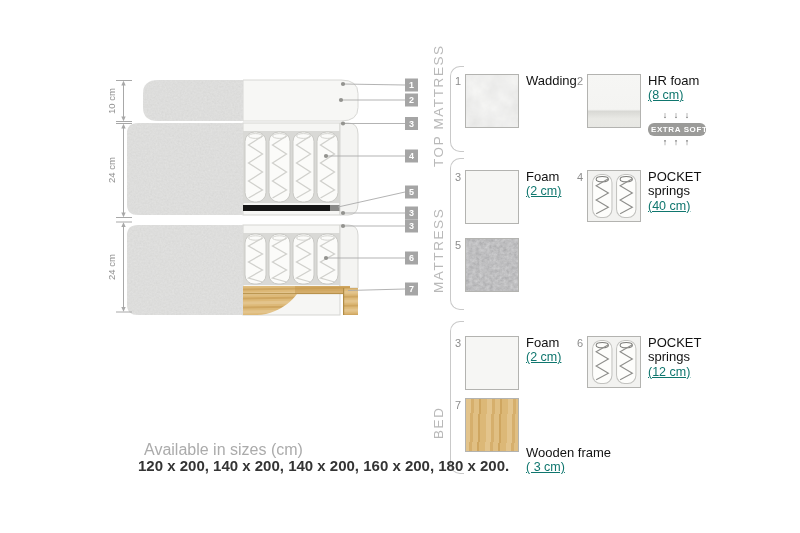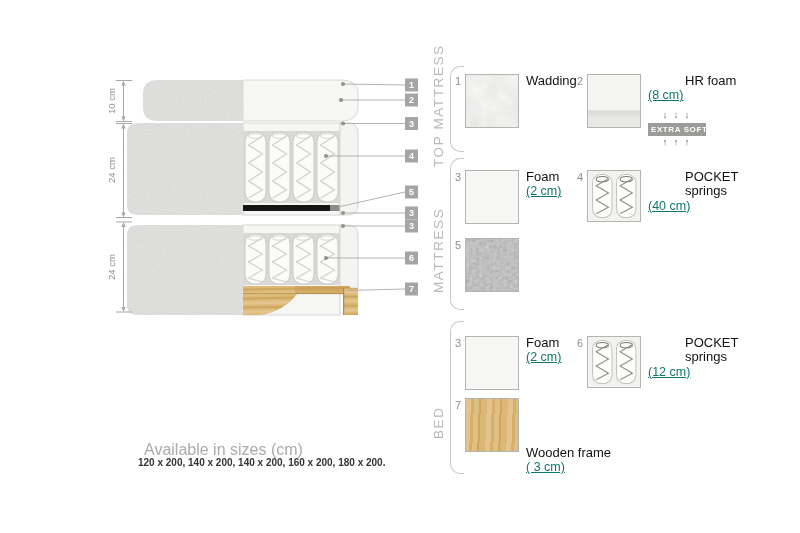--- a/index.html
+++ b/index.html
@@ -20,30 +20,30 @@
   .item .num{font-size:11px;color:#8d8d8d;margin-right:4px;margin-top:1px;min-width:7px;text-align:right;}
   .swatch{width:54px;height:54px;border:1.5px solid #b3b3b0;box-sizing:border-box;
     margin-right:7px;flex:0 0 auto;background:#f6f6f4;}
   .swatch svg{display:block;width:100%;height:100%;}
   .swatch.foam{background:linear-gradient(180deg,#f7f7f5 0%,#f5f5f3 70%,#dcdcd8 74%,#ececе8 82%,#eaeae6 100%);}
   .swatch.foam2{background:linear-gradient(180deg,#f6f6f4 0%,#f4f4f2 66%,#d9d9d5 70%,#e9e9e5 84%,#e7e7e3 100%);}
   .swatch.wood{background:repeating-linear-gradient(92deg,#e3c48c 0 5px,#d6af6c 5px 8px,#e0bf83 8px 13px,#cfa660 13px 15px,#dcb877 15px 21px);}
   .txt{display:flex;flex-direction:column;}
   .txt .nm{font-size:13px;font-weight:normal;color:#121212;line-height:1.1;width:60px;}
   .txt.wide .nm{width:130px;margin-top:48px;}
-  .txt.mid .nm{width:66px;margin-left:37px;}
+  .txt.mid .nm{width:66px;}
   .txt .sz{font-size:12.5px;color:#0f766e;line-height:1.25;white-space:nowrap;text-decoration:underline;}
   .soft{margin-top:7px;width:58px;text-align:center;}
   .soft .arr{font-size:9px;color:#4c4c4c;letter-spacing:2px;line-height:1.1;}
   .soft .badge{background:#9b9b99;color:#fff;font-size:8px;font-weight:bold;
-    letter-spacing:.6px;padding:2px 3px;margin:2px 0;white-space:nowrap;}
+    letter-spacing:.6px;padding:2px 3px;margin:2px 0;white-space:nowrap;border-radius:6px;}
 
   
   .sizes-title{position:absolute;left:144px;top:441px;font-size:16px;color:#ababab;}
-  .sizes-list{position:absolute;left:138px;top:457px;font-size:10px;font-weight:600;color:#343434;}
+  .sizes-list{position:absolute;left:138px;top:457px;font-size:15px;font-weight:600;color:#343434;}
 </style>
 </head>
 <body>
 
 <div class="stage">
 
   <svg class="diagram" width="340" height="250" viewBox="0 0 340 250">
     <defs>
       <filter id="fabric" x="-2%" y="-2%" width="104%" height="104%">
         <feTurbulence type="fractalNoise" baseFrequency="0.55" numOctaves="3" seed="4"></feTurbulence>

